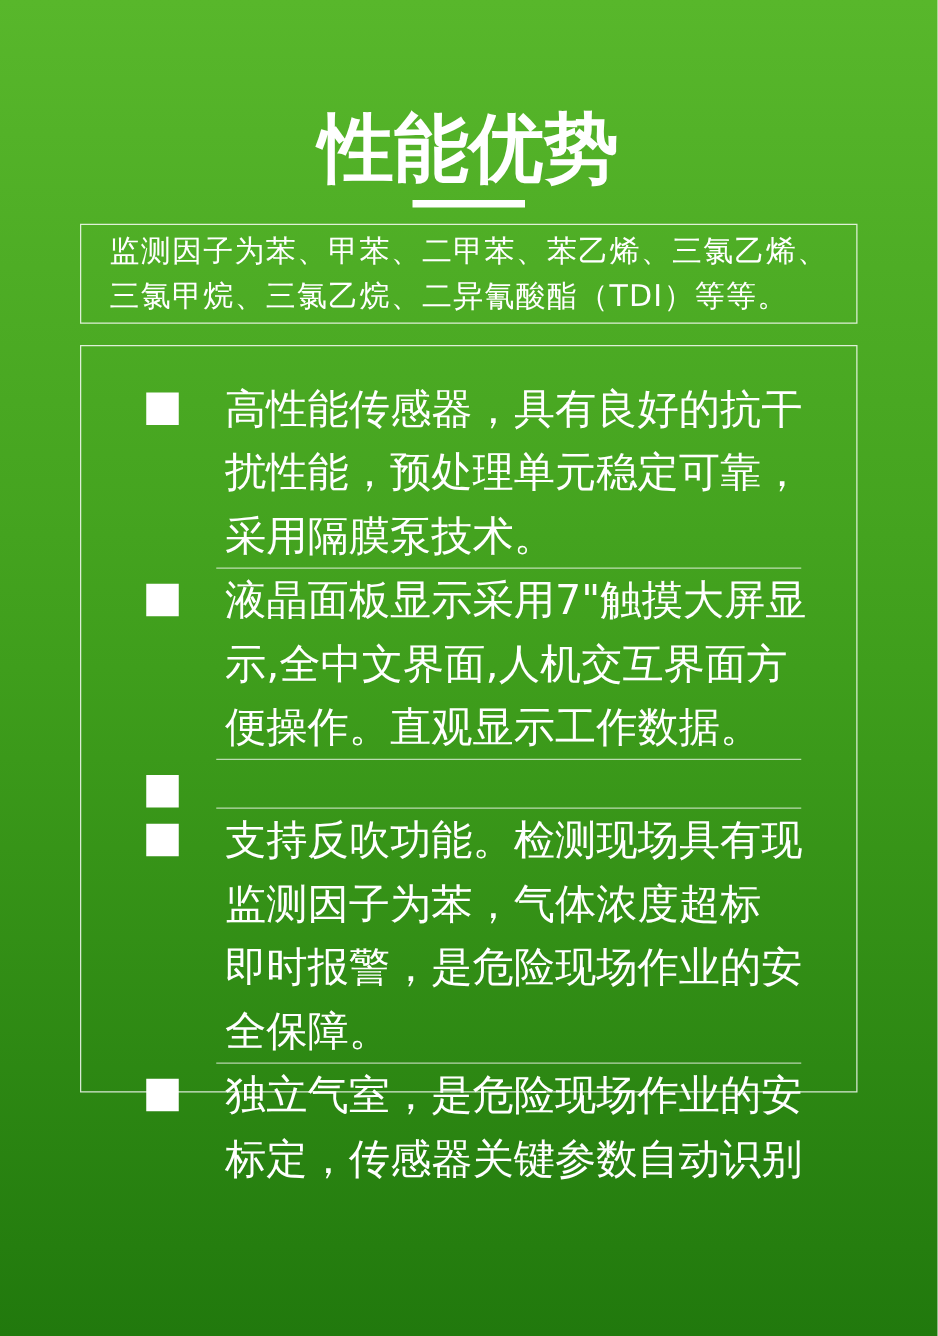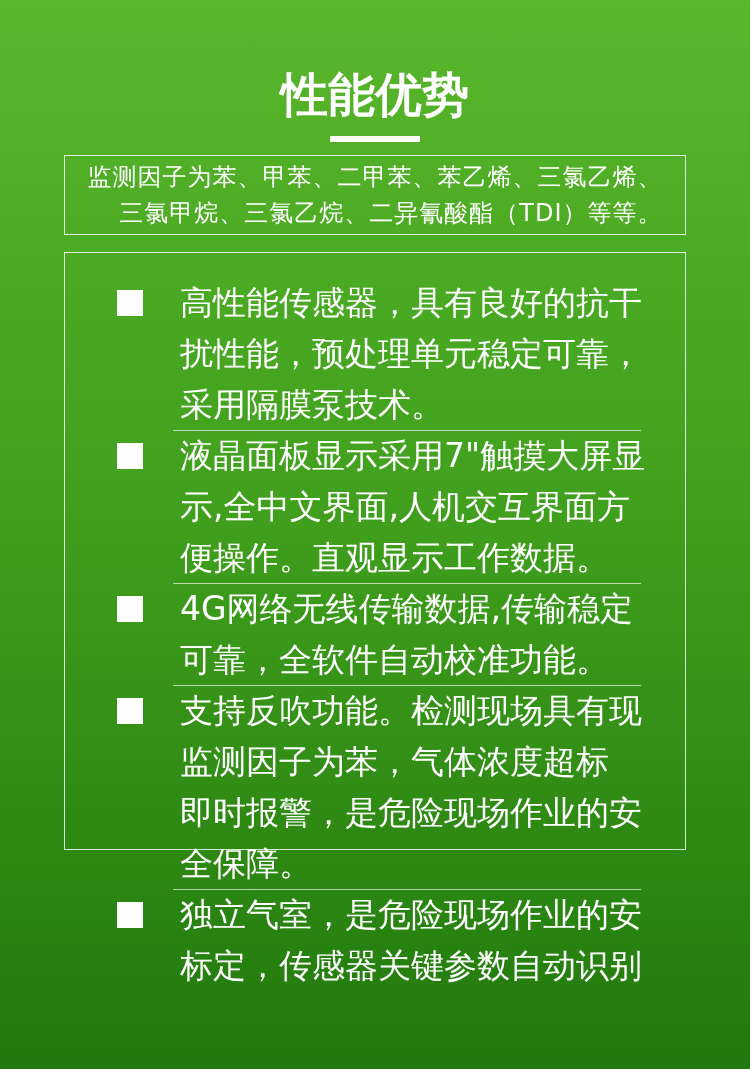--- a/index.html
+++ b/index.html
@@ -16,23 +16,23 @@
   .page{
     position:relative;
     width:750px;
     height:1069px;
     overflow:hidden;
     color:var(--fg);
     background:linear-gradient(180deg,var(--bg-top) 0%,var(--bg-mid) 50%,var(--bg-bottom) 100%);
   }
   .title{
     margin:0;
-    padding-top:58px;
+    padding-top:82px;
     text-align:center;
-    font-size:47px;
+    font-size:60px;
     line-height:74px;
     font-weight:bold;
   }
   .title-underline{
     width:90px;
     height:6px;
     background:var(--fg);
     margin:4px auto 0;
   }
   .subtitle-box{
@@ -41,21 +41,21 @@
     margin:13px auto 0;
     border:1px solid var(--border);
     display:flex;
     align-items:center;
     justify-content:center;
   }
   .subtitle-text{
     margin:0;
     font-size:24px;
     line-height:36px;
-    text-align:right;
+    text-align:left;
     white-space:pre-line;
     letter-spacing:1px;
   }
   .feature-box{
     width:622px;
     height:598px;
     margin:17px auto 0;
     border:1px solid var(--border);
     padding:24px 0 0 0;
   }
@@ -116,22 +116,20 @@
 
   <li class="feature-item">
     <span class="bullet"></span>
     <span class="feature-text">液晶面板显示采用7"触摸大屏显
 示,全中文界面,人机交互界面方
 便操作。直观显示工作数据。</span>
   </li>
 
   <li class="feature-item">
     <span class="bullet"></span>
-    <span class="feature-text">4G网络无线传输数据,传输稳定
-可靠，全软件自动校准功能。</span>
   </li>
 
   <li class="feature-item">
     <span class="bullet"></span>
     <span class="feature-text">支持反吹功能。检测现场具有现
 监测因子为苯，气体浓度超标
 即时报警，是危险现场作业的安
 全保障。</span>
   </li>
 

